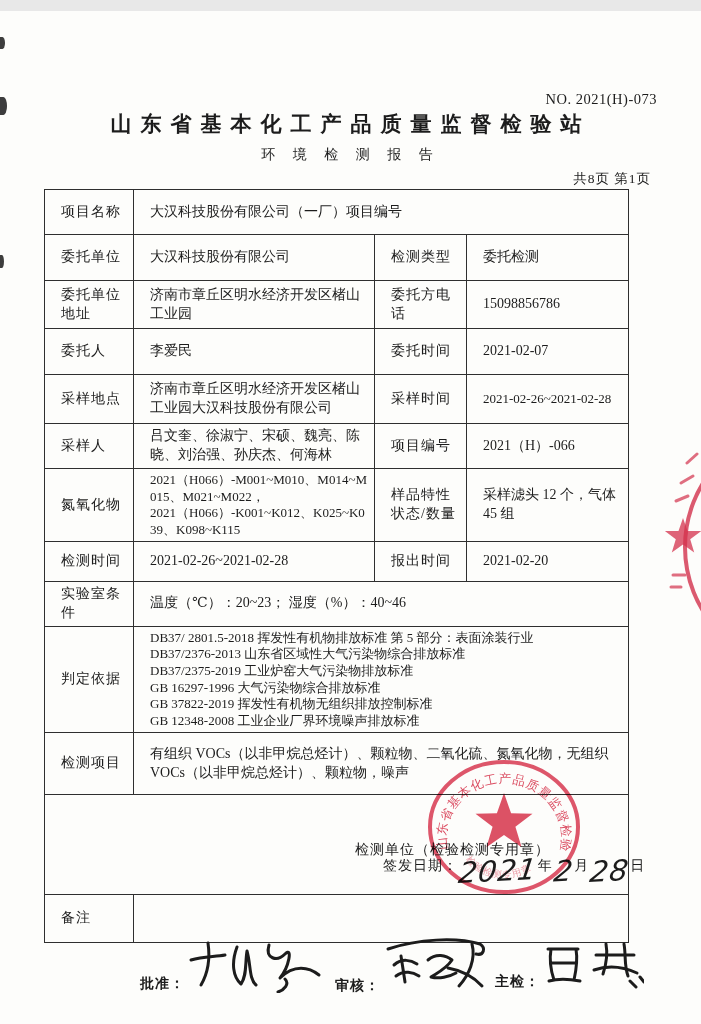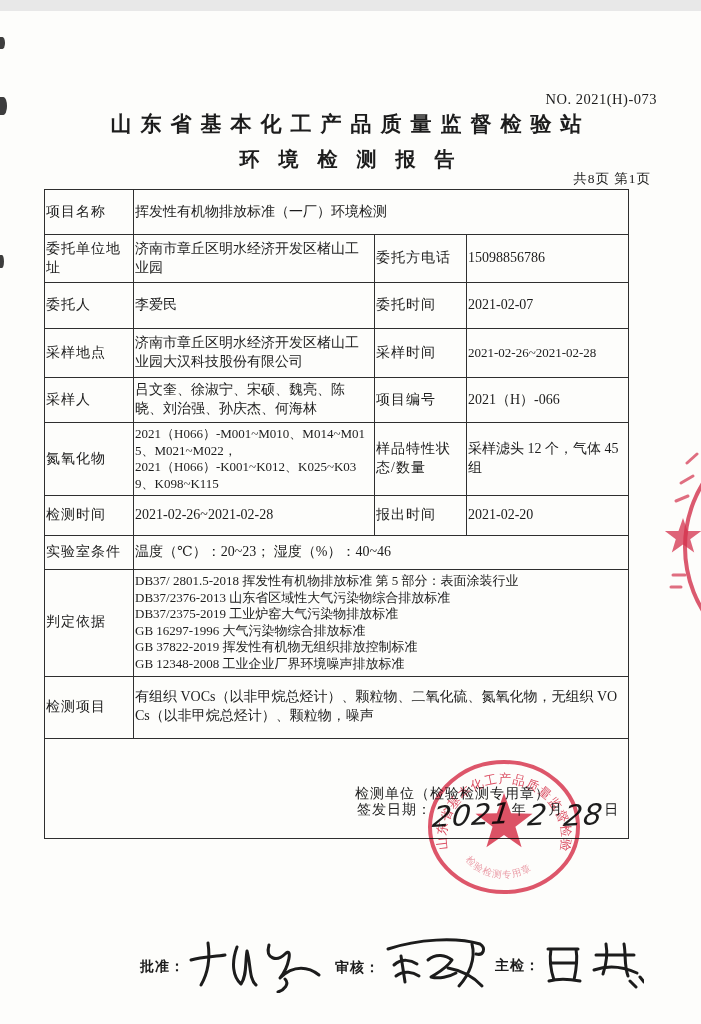--- a/index.html
+++ b/index.html
@@ -6,55 +6,55 @@
   .page{
     position:relative;width:701px;height:1024px;background:#fdfdfb;
     font-family:"Liberation Serif","DejaVu Serif",serif;color:#1c1c1c;
     overflow:hidden;margin:11px auto;
   }
   
   .doc-no{position:absolute;top:80px;right:44px;font-size:14.5px;letter-spacing:.5px;}
   .title{position:absolute;top:99px;left:0;width:100%;text-align:center;
     font-size:21px;font-weight:700;letter-spacing:9px;}
   .subtitle{position:absolute;top:135px;left:0;width:100%;text-align:center;
-    font-size:20px;font-weight:700;letter-spacing:7px;}
+    font-size:14px;font-weight:400;letter-spacing:7px;}
   .page-info{position:absolute;top:159px;right:50px;font-size:13.5px;letter-spacing:1px;}
   
   table.report{
     position:absolute;left:44px;top:178px;width:584px;
     border-collapse:collapse;table-layout:fixed;
   }
   table.report td{
     border:1.4px solid #2f2f2f;vertical-align:middle;
-    font-size:14px;line-height:1.35;padding:3px 6px 3px 1px;
+    font-size:14px;line-height:1.35;padding:3px 6px 3px 16px;
     word-break:break-all;
   }
   td.lbl{padding-left:8px;letter-spacing:1px;font-size:13.5px;}
   .r1{height:45px}.r2{height:46px}.r3{height:48px}.r4{height:46px}
   .r5{height:49px}.r6{height:45px}.r7{height:70px}.r8{height:40px}
   .r9{height:34px}.r10{height:101px}.r11{height:62px}.r12{height:100px}
   .r13{height:48px}
   .small-lines div{font-size:13px;line-height:16.6px;}
   .twoline div{font-size:13px;line-height:16.5px;}
   .stamp-cell{position:relative;overflow:visible;}
   .unit-line{position:absolute;left:310px;top:46px;font-size:14px;letter-spacing:1px;white-space:nowrap;}
-  .issue-line{position:absolute;left:312px;top:62px;display:flex;align-items:center;white-space:nowrap;}
+  .issue-line{position:absolute;left:338px;top:62px;display:flex;align-items:center;white-space:nowrap;}
   .issue-line .print{font-size:14px;letter-spacing:1px;}
   .hand{
     font-family:"DejaVu Sans",sans-serif;font-style:italic;font-weight:500;
     font-size:29px;letter-spacing:1px;transform:skewX(-10deg) rotate(-3deg);
     display:inline-block;margin:0 1px -10px 1px;line-height:1;
   }
   
   .seal{position:absolute;pointer-events:none;mix-blend-mode:multiply;}
   .seal-main{left:424px;top:748px;}
   .seal-side{left:645px;top:424px;}
   
   .sign-row{position:absolute;left:140px;top:924px;width:520px;display:flex;align-items:flex-start;}
-  .sign-group{display:flex;align-items:center;}
+  .sign-group{display:flex;align-items:flex-end;}
   .sign-label{font-size:14px;font-weight:700;letter-spacing:1px;margin-top:6px;white-space:nowrap;}
   .sig{display:inline-block;}
   .artifact{position:absolute;background:#1b1b1b;opacity:.85;border-radius:0 50% 50% 0;}
 </style>
 </head>
 <body>
 
 <div class="page">
 
   <div class="artifact" style="left:0;top:26px;width:5px;height:12px;"></div>
@@ -69,21 +69,27 @@
   <table class="report">
     <colgroup>
         <col style="width:89px">
         <col style="width:241px">
         <col style="width:92px">
         <col style="width:162px">
       </colgroup>
     <tbody>
         <tr class="r1">
       <td class="lbl">项目名称</td>
-      <td colspan="3">挥发性有机物排放标准（一厂）环境检测</td>
+      <td colspan="3">大汉科技股份有限公司（一厂）项目编号</td>
+    </tr>
+    <tr class="r2">
+      <td class="lbl">委托单位</td>
+      <td>大汉科技股份有限公司</td>
+      <td class="lbl">检测类型</td>
+      <td>委托检测</td>
     </tr>
     <tr class="r3">
       <td class="lbl">委托单位地址</td>
       <td>济南市章丘区明水经济开发区楮山工业园</td>
       <td class="lbl">委托方电话</td>
       <td>15098856786</td>
     </tr>
     <tr class="r4">
       <td class="lbl">委托人</td>
       <td>李爱民</td>
@@ -142,20 +148,24 @@
         <div class="issue-line">
           <span class="print">签发日期：</span>
           <span class="hand">2021</span>
           <span class="print">年</span>
           <span class="hand">2</span>
           <span class="print">月</span>
           <span class="hand">28</span>
           <span class="print">日</span>
         </div>
       </td>
+    </tr>
+    <tr class="r13">
+      <td class="lbl">备注</td>
+      <td colspan="3"></td>
     </tr>
   </tbody>
     </table>
 
   <svg class="seal seal-main" width="160" height="144" viewBox="0 0 160 144">
     <g stroke="#d93a52" fill="none" opacity="0.85">
       <ellipse cx="80" cy="68" rx="74" ry="65" stroke-width="4"></ellipse>
     </g>
     <polygon points="80,34 87.1,54.3 108.5,54.7 91.4,67.7 97.6,88.3 80,76 62.4,88.3 68.6,67.7 51.5,54.7 72.9,54.3" fill="#d93a52" opacity="0.88"></polygon>
     <path id="sealArc" d="M 24,92 A 58,54 0 1 1 136,92" fill="none"></path>

